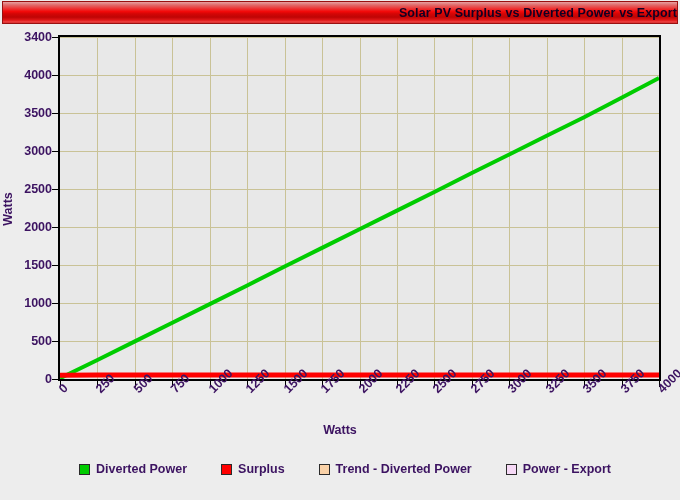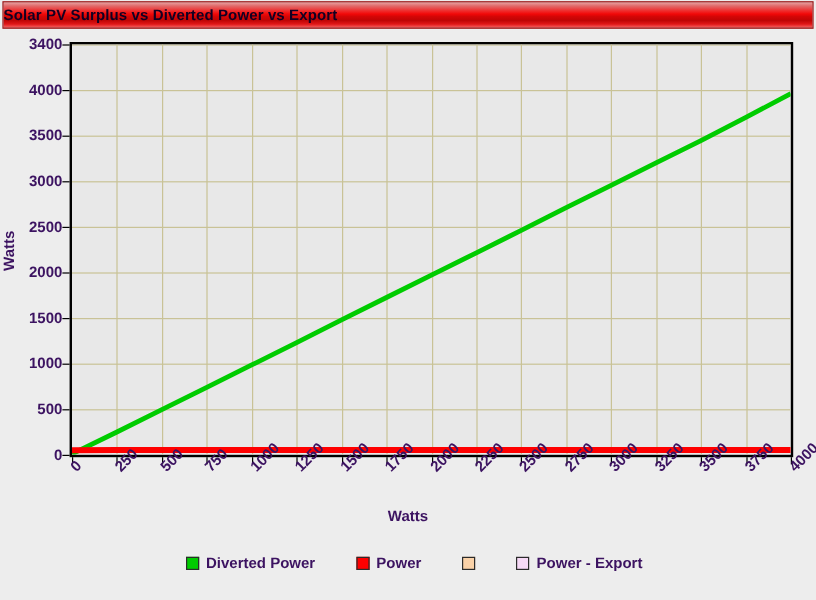--- a/index.html
+++ b/index.html
@@ -29,21 +29,21 @@
         #e06b6b 14%,
         #ef2b2b 34%,
         #f20808 46%,
         #d40606 56%,
         #bf0505 72%,
         #e01616 86%,
         #f04a4a 96%,
         #c81414 100%);
     display: flex;
     align-items: center;
-    justify-content: flex-start;
+    justify-content: flex-end;
   }
   #title-text {
     font-size: 12.5px;
     font-weight: bold;
     color: #120022;
     letter-spacing: .1px;
     white-space: nowrap;
   }
 
   
@@ -303,22 +303,23 @@
   <div id="xlabel">Watts</div>
 </div>
 
 <div id="legend">
   <div class="legend-item">
     <span class="legend-swatch" style="background: rgb(0, 204, 0);"></span>
     <span class="legend-label">Diverted Power</span>
   </div>
   <div class="legend-item">
     <span class="legend-swatch" style="background: rgb(255, 0, 0);"></span>
-    <span class="legend-label">Power</span>
+    <span class="legend-label">Surplus</span>
   </div>
   <div class="legend-item">
     <span class="legend-swatch" style="background: rgb(250, 210, 168);"></span>
+    <span class="legend-label">Trend - Diverted Power</span>
   </div>
   <div class="legend-item">
     <span class="legend-swatch" style="background: rgb(246, 217, 246);"></span>
     <span class="legend-label">Power - Export</span>
   </div>
 </div>
 
 </body></html>

